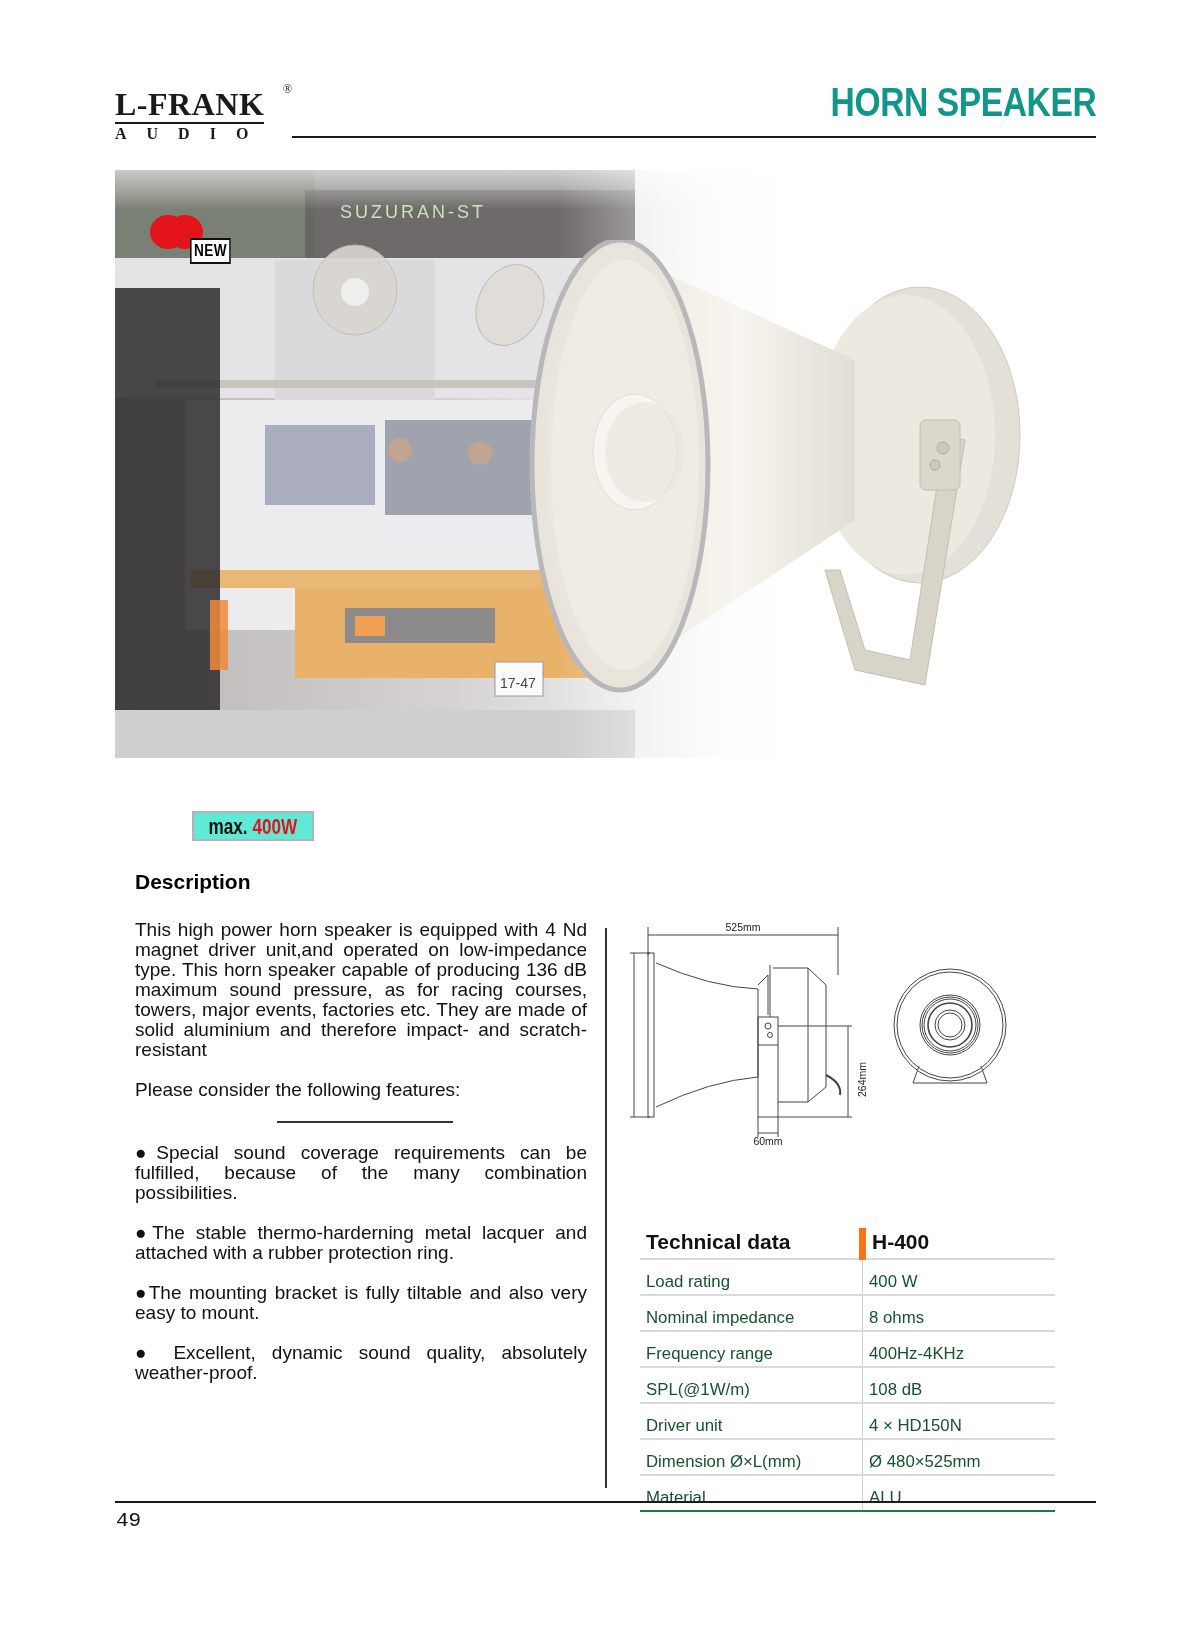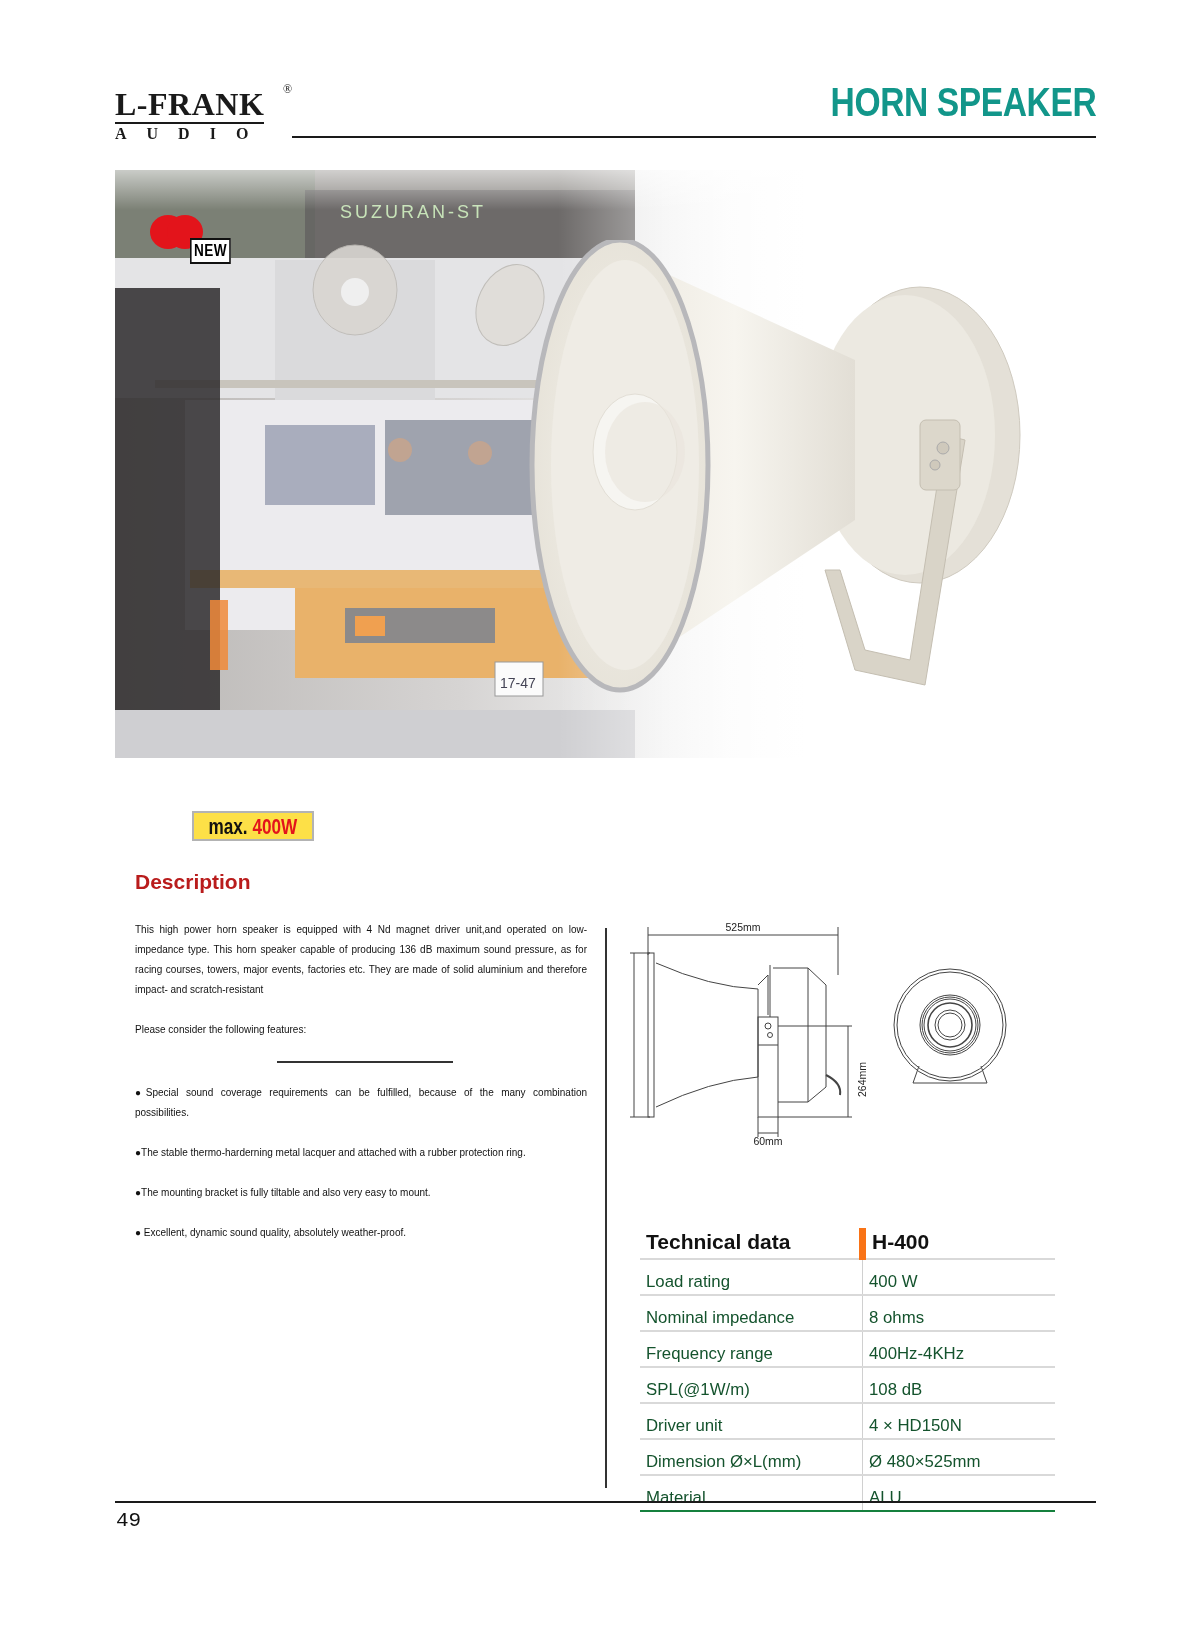--- a/index.html
+++ b/index.html
@@ -19,28 +19,28 @@
   .hero .fade { position: absolute; inset: 0; background: linear-gradient(90deg, rgba(255,255,255,0) 0%, rgba(255,255,255,0) 45%, rgba(255,255,255,0.7) 62%, rgba(255,255,255,1) 78%); pointer-events: none; }
   .hero .fade-top { position: absolute; left: 0; right: 0; top: 0; height: 40px; background: linear-gradient(180deg, rgba(255,255,255,0.6), rgba(255,255,255,0)); }
   .new-badge { position: absolute; left: 35px; top: 45px; width: 90px; height: 50px; }
   .new-badge .b1, .new-badge .b2 { position: absolute; width: 36px; height: 34px; border-radius: 50%; background: #e3141b; }
   .new-badge .b1 { left: 0; top: 0; }
   .new-badge .b2 { left: 17px; top: 0; }
   .new-badge .tag { position: absolute; left: 40px; top: 23px; border: 2px solid #111; background: #fff; font-weight: 900; font-size: 17px; padding: 0 3px; line-height: 22px; color: #000; transform: scaleX(0.8); transform-origin: left; letter-spacing: 0.5px; }
   .product-svg { position: absolute; left: 410px; top: 70px; }
 
   
-  .max-badge { position: absolute; left: 192px; top: 811px; width: 122px; height: 30px; border: 2px solid #b3b3b3; background: #fde047; box-sizing: border-box; text-align: center; font-weight: 900; font-size: 22px; line-height: 27px; }
+  .max-badge { position: absolute; left: 192px; top: 811px; width: 122px; height: 30px; border: 2px solid #b3b3b3; background: #5eead4; box-sizing: border-box; text-align: center; font-weight: 900; font-size: 22px; line-height: 27px; }
   .max-badge .inner { display: inline-block; transform: scaleX(0.78); white-space: nowrap; }
   .max-badge .lbl { color: #111; }
   .max-badge .val { color: #e3141b; }
 
   
-  .desc-heading { position: absolute; left: 135px; top: 870px; font-size: 21px; font-weight: bold; color: #b91c1c; }
-  .desc-col { position: absolute; left: 135px; top: 920px; width: 452px; font-size: 10px; line-height: 20px; color: #111; }
+  .desc-heading { position: absolute; left: 135px; top: 870px; font-size: 21px; font-weight: bold; color: #000000; }
+  .desc-col { position: absolute; left: 135px; top: 920px; width: 452px; font-size: 19px; line-height: 20px; color: #111; }
   .desc-col p { margin: 0; text-align: justify; }
   .desc-intro { text-align: justify; text-align-last: left; }
   .feat-lead { margin-top: 20px !important; }
   .feat-rule { width: 176px; height: 1.5px; background: #333; margin: 21px 0 0 142px; }
   .feat-list { margin-top: 20px; }
   .feat-item { margin-bottom: 20px !important; }
 
   .v-divider { position: absolute; left: 605px; top: 928px; width: 2px; height: 560px; background: #333; }
 
   

